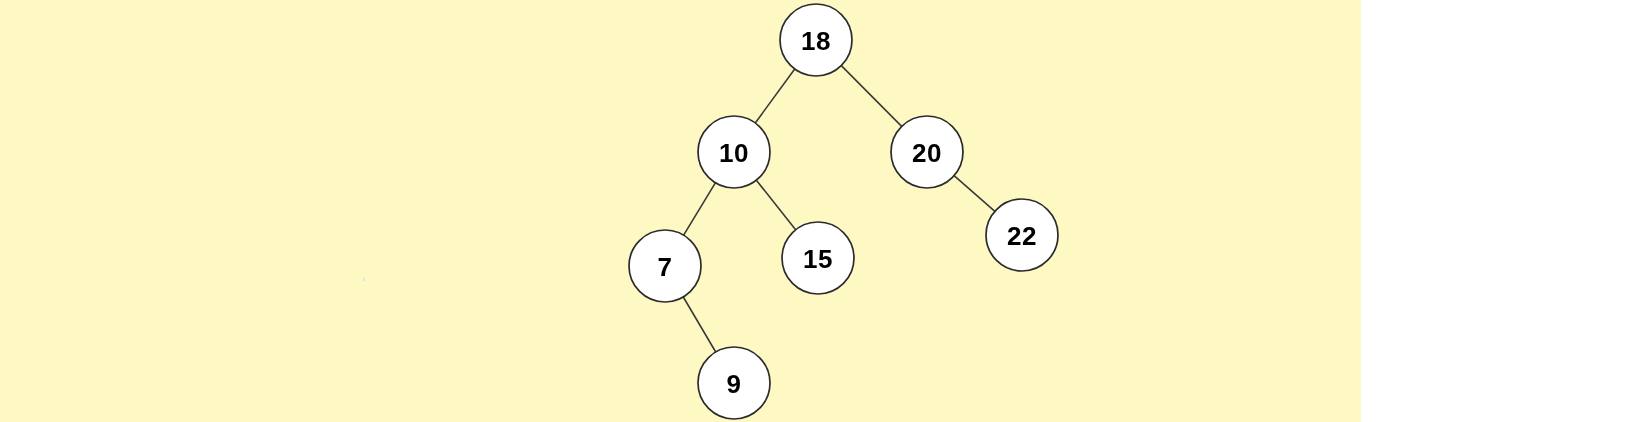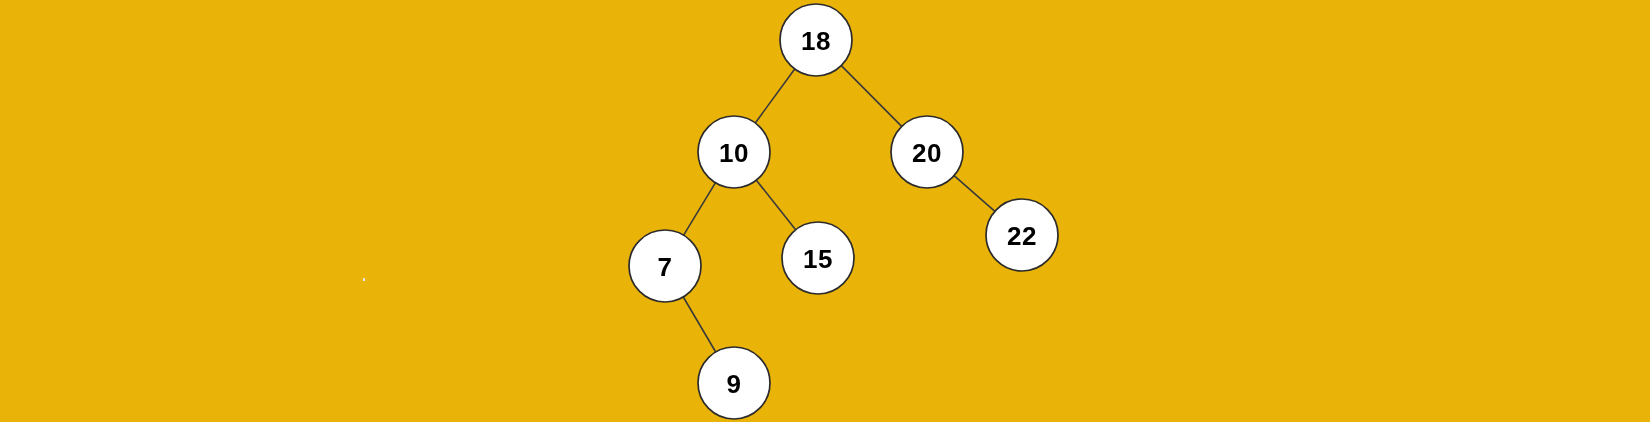--- a/index.html
+++ b/index.html
@@ -9,23 +9,23 @@
     background: #ffffff;
   }
   body {
     width: 1650px;
     height: 422px;
     overflow: hidden;
     font-family: "Liberation Sans", sans-serif;
   }
   #tree-canvas {
     position: relative;
-    width: 1650px;
+    width: 1361px;
     height: 422px;
-    background: #eab308;
+    background: #fef9c3;
   }
   #tree-svg {
     position: absolute;
     top: 0;
     left: 0;
     width: 1650px;
     height: 422px;
     display: block;
   }
   .tree-edge {

